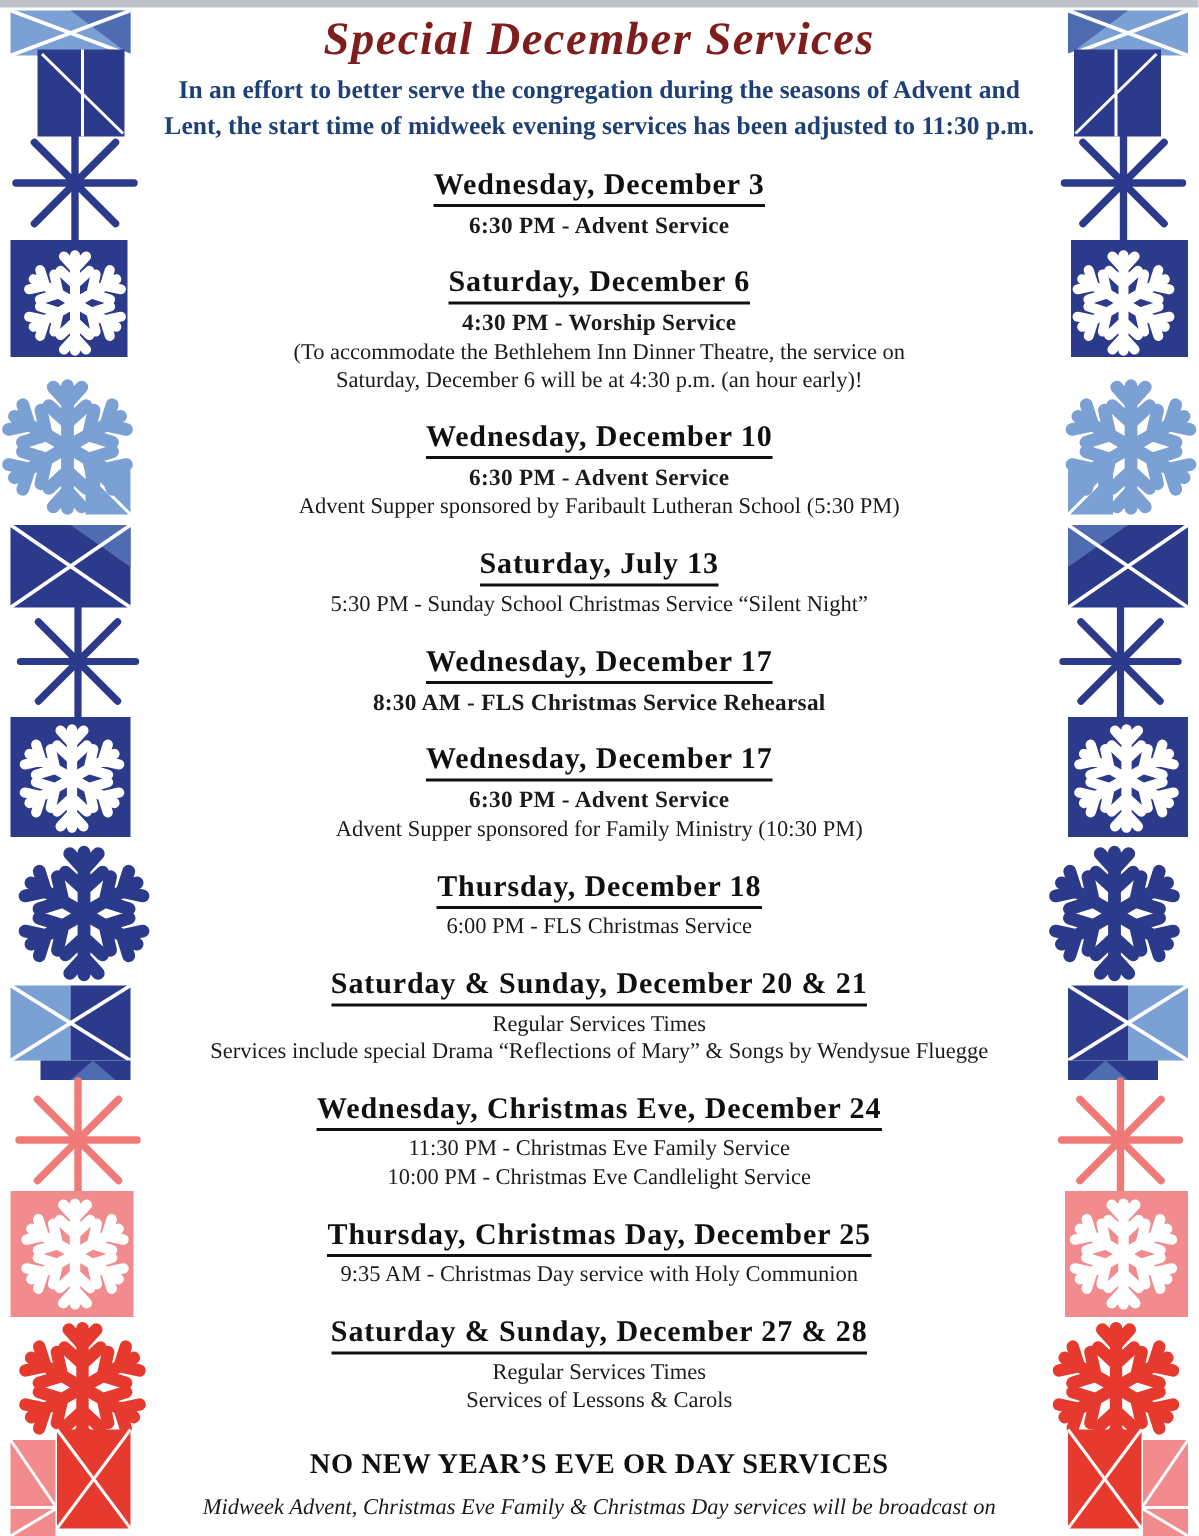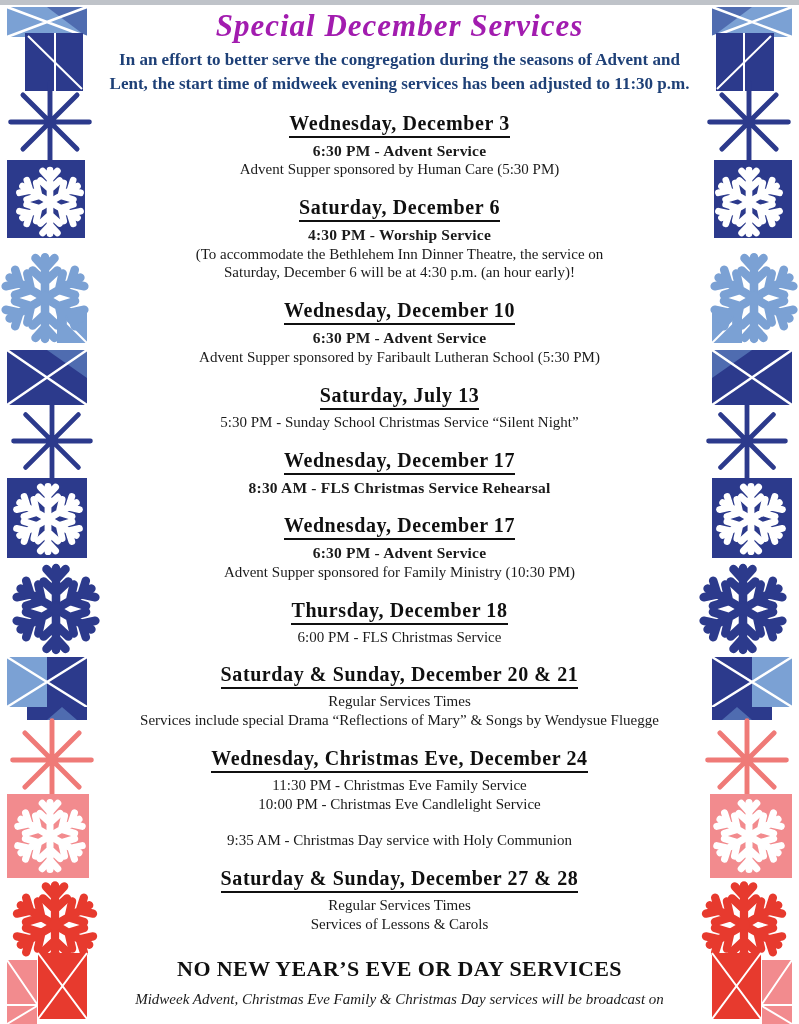--- a/index.html
+++ b/index.html
@@ -23,21 +23,21 @@
   .content {
     position: absolute; left: 103px; right: 103px; top: 8px; bottom: 0;
     text-align: center;
   }
   .page-title {
     font-family: cursive;
     font-style: italic;
     font-weight: 700;
     font-size: 31px;
     letter-spacing: 1px;
-    color: #a21caf;
+    color: #7f1d1d;
     margin-bottom: 4px;
   }
   .intro {
     color: var(--intro-blue, #1e4077);
     font-weight: 700;
     font-size: 17px;
     line-height: 1.4;
     max-width: 680px;
     margin: 0 auto 16px auto;
   }
@@ -59,21 +59,21 @@
     color: var(--text-black, #1a1a1a);
   }
   .line.bold {
     font-weight: 700;
     font-size: 15.5px;
     letter-spacing: 0.2px;
   }
   .footer { margin-top: 22px; }
   .no-services {
     font-weight: 700;
-    font-size: 22px;
+    font-size: 19px;
     letter-spacing: 0.4px;
     color: #101010;
     margin-bottom: 7px;
   }
   .broadcast {
     font-style: italic;
     font-size: 15px;
     line-height: 1.35;
     color: var(--text-black, #1a1a1a);
   }
@@ -169,21 +169,20 @@
 
 <main class="content">
   <h1 class="page-title">Special December Services</h1>
   <p class="intro">In an effort to better serve the congregation during the seasons of Advent and Lent, the start time of midweek evening services has been adjusted to 11:30 p.m.</p>
 
   <div id="events">
   <section class="event">
     <div class="event-heading"><span class="hd">Wednesday, December 3</span></div>
     <div class="event-lines">
           <div class="line bold">6:30 PM - Advent Service</div>
-          <div class="line">Advent Supper sponsored by Human Care (5:30 PM)</div>
         </div>
   </section>
 
   <section class="event">
     <div class="event-heading"><span class="hd">Saturday, December 6</span></div>
     <div class="event-lines">
           <div class="line bold">4:30 PM - Worship Service</div>
           <div class="line">(To accommodate the Bethlehem Inn Dinner Theatre, the service on</div>
           <div class="line">Saturday, December 6 will be at 4:30 p.m. (an hour early)!</div>
         </div>
@@ -236,20 +235,21 @@
 
   <section class="event">
     <div class="event-heading"><span class="hd">Wednesday, Christmas Eve, December 24</span></div>
     <div class="event-lines">
           <div class="line">11:30 PM - Christmas Eve Family Service</div>
           <div class="line">10:00 PM - Christmas Eve Candlelight Service</div>
         </div>
   </section>
 
   <section class="event">
+    <div class="event-heading"><span class="hd">Thursday, Christmas Day, December 25</span></div>
     <div class="event-lines">
           <div class="line">9:35 AM - Christmas Day service with Holy Communion</div>
         </div>
   </section>
 
   <section class="event">
     <div class="event-heading"><span class="hd">Saturday &amp; Sunday, December 27 &amp; 28</span></div>
     <div class="event-lines">
           <div class="line">Regular Services Times</div>
           <div class="line">Services of Lessons &amp; Carols</div>

